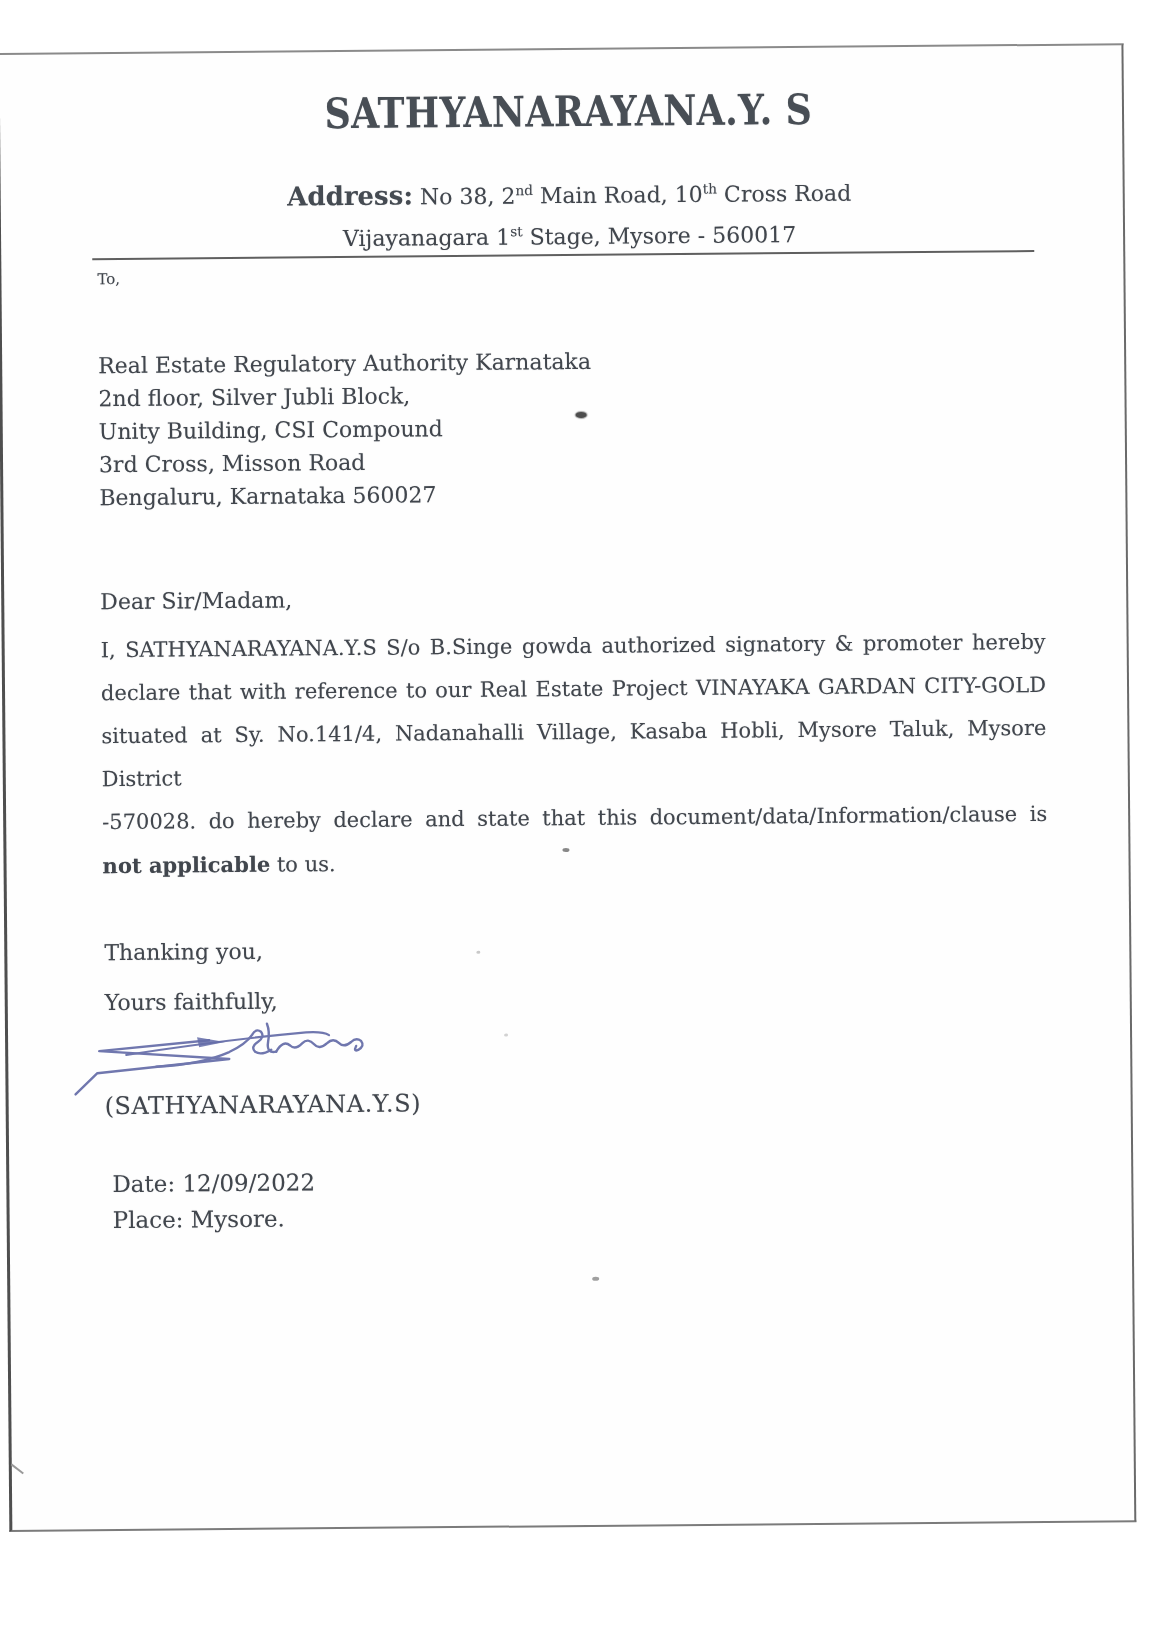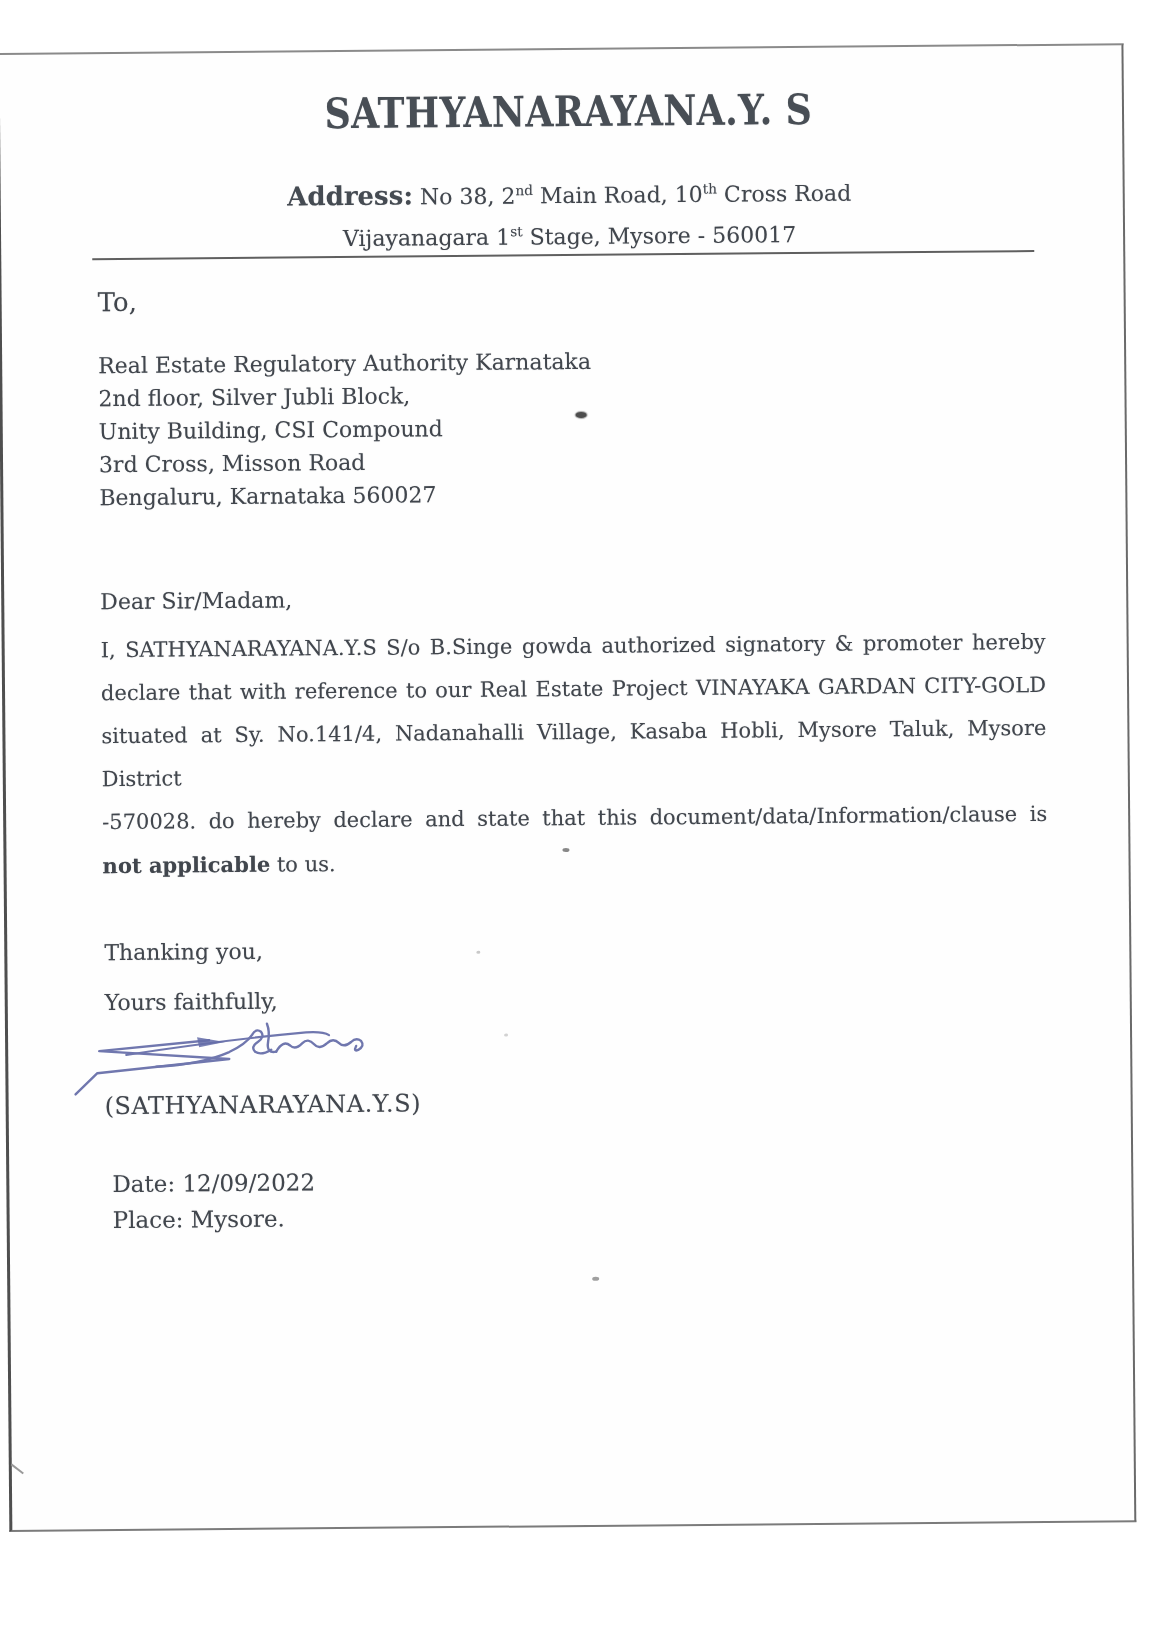--- a/index.html
+++ b/index.html
@@ -13,21 +13,21 @@
          background:#fefefe;}
   .txt{position:absolute;color:#41464d;text-shadow:0 0 1px rgba(70,75,82,.35);}
   .center-band{left:95px;width:945px;text-align:center;}
   .page-title{top:92px;font-size:42px;font-weight:bold;color:#484e55;letter-spacing:.5px;}
   .page-title .squeeze{display:inline-block;transform:scaleX(.86);transform-origin:center;}
   .addr-line1{top:184px;font-size:22px;}
   .addr-line1 b{font-size:26px;color:#454b52;}
   .addr-line2{top:229px;font-size:22px;}
   sup{font-size:62%;vertical-align:super;line-height:0;}
   .rule{position:absolute;left:90px;top:259px;width:942px;height:2px;background:#5f5f5f;}
-  .to-label{left:95px;top:288px;font-size:26px;}
+  .to-label{left:95px;top:271px;font-size:15px;}
   .to-block{left:95px;top:350px;font-size:22px;line-height:33px;}
   .greeting{left:95px;top:590px;font-size:22px;}
   .body-block{left:95px;top:630px;width:945px;font-size:21px;line-height:43px;}
   .jline{text-align:justify;text-align-last:justify;}
   .lline{text-align:left;}
   .thanking{left:96px;top:941px;font-size:22px;}
   .faithfully{left:96px;top:991px;font-size:22px;}
   .sig{position:absolute;left:62px;top:1022px;width:300px;height:90px;}
   .sig-name{left:95px;top:1093px;font-size:24px;letter-spacing:.5px;}
   .date-line{left:102px;top:1172px;font-size:23px;}

